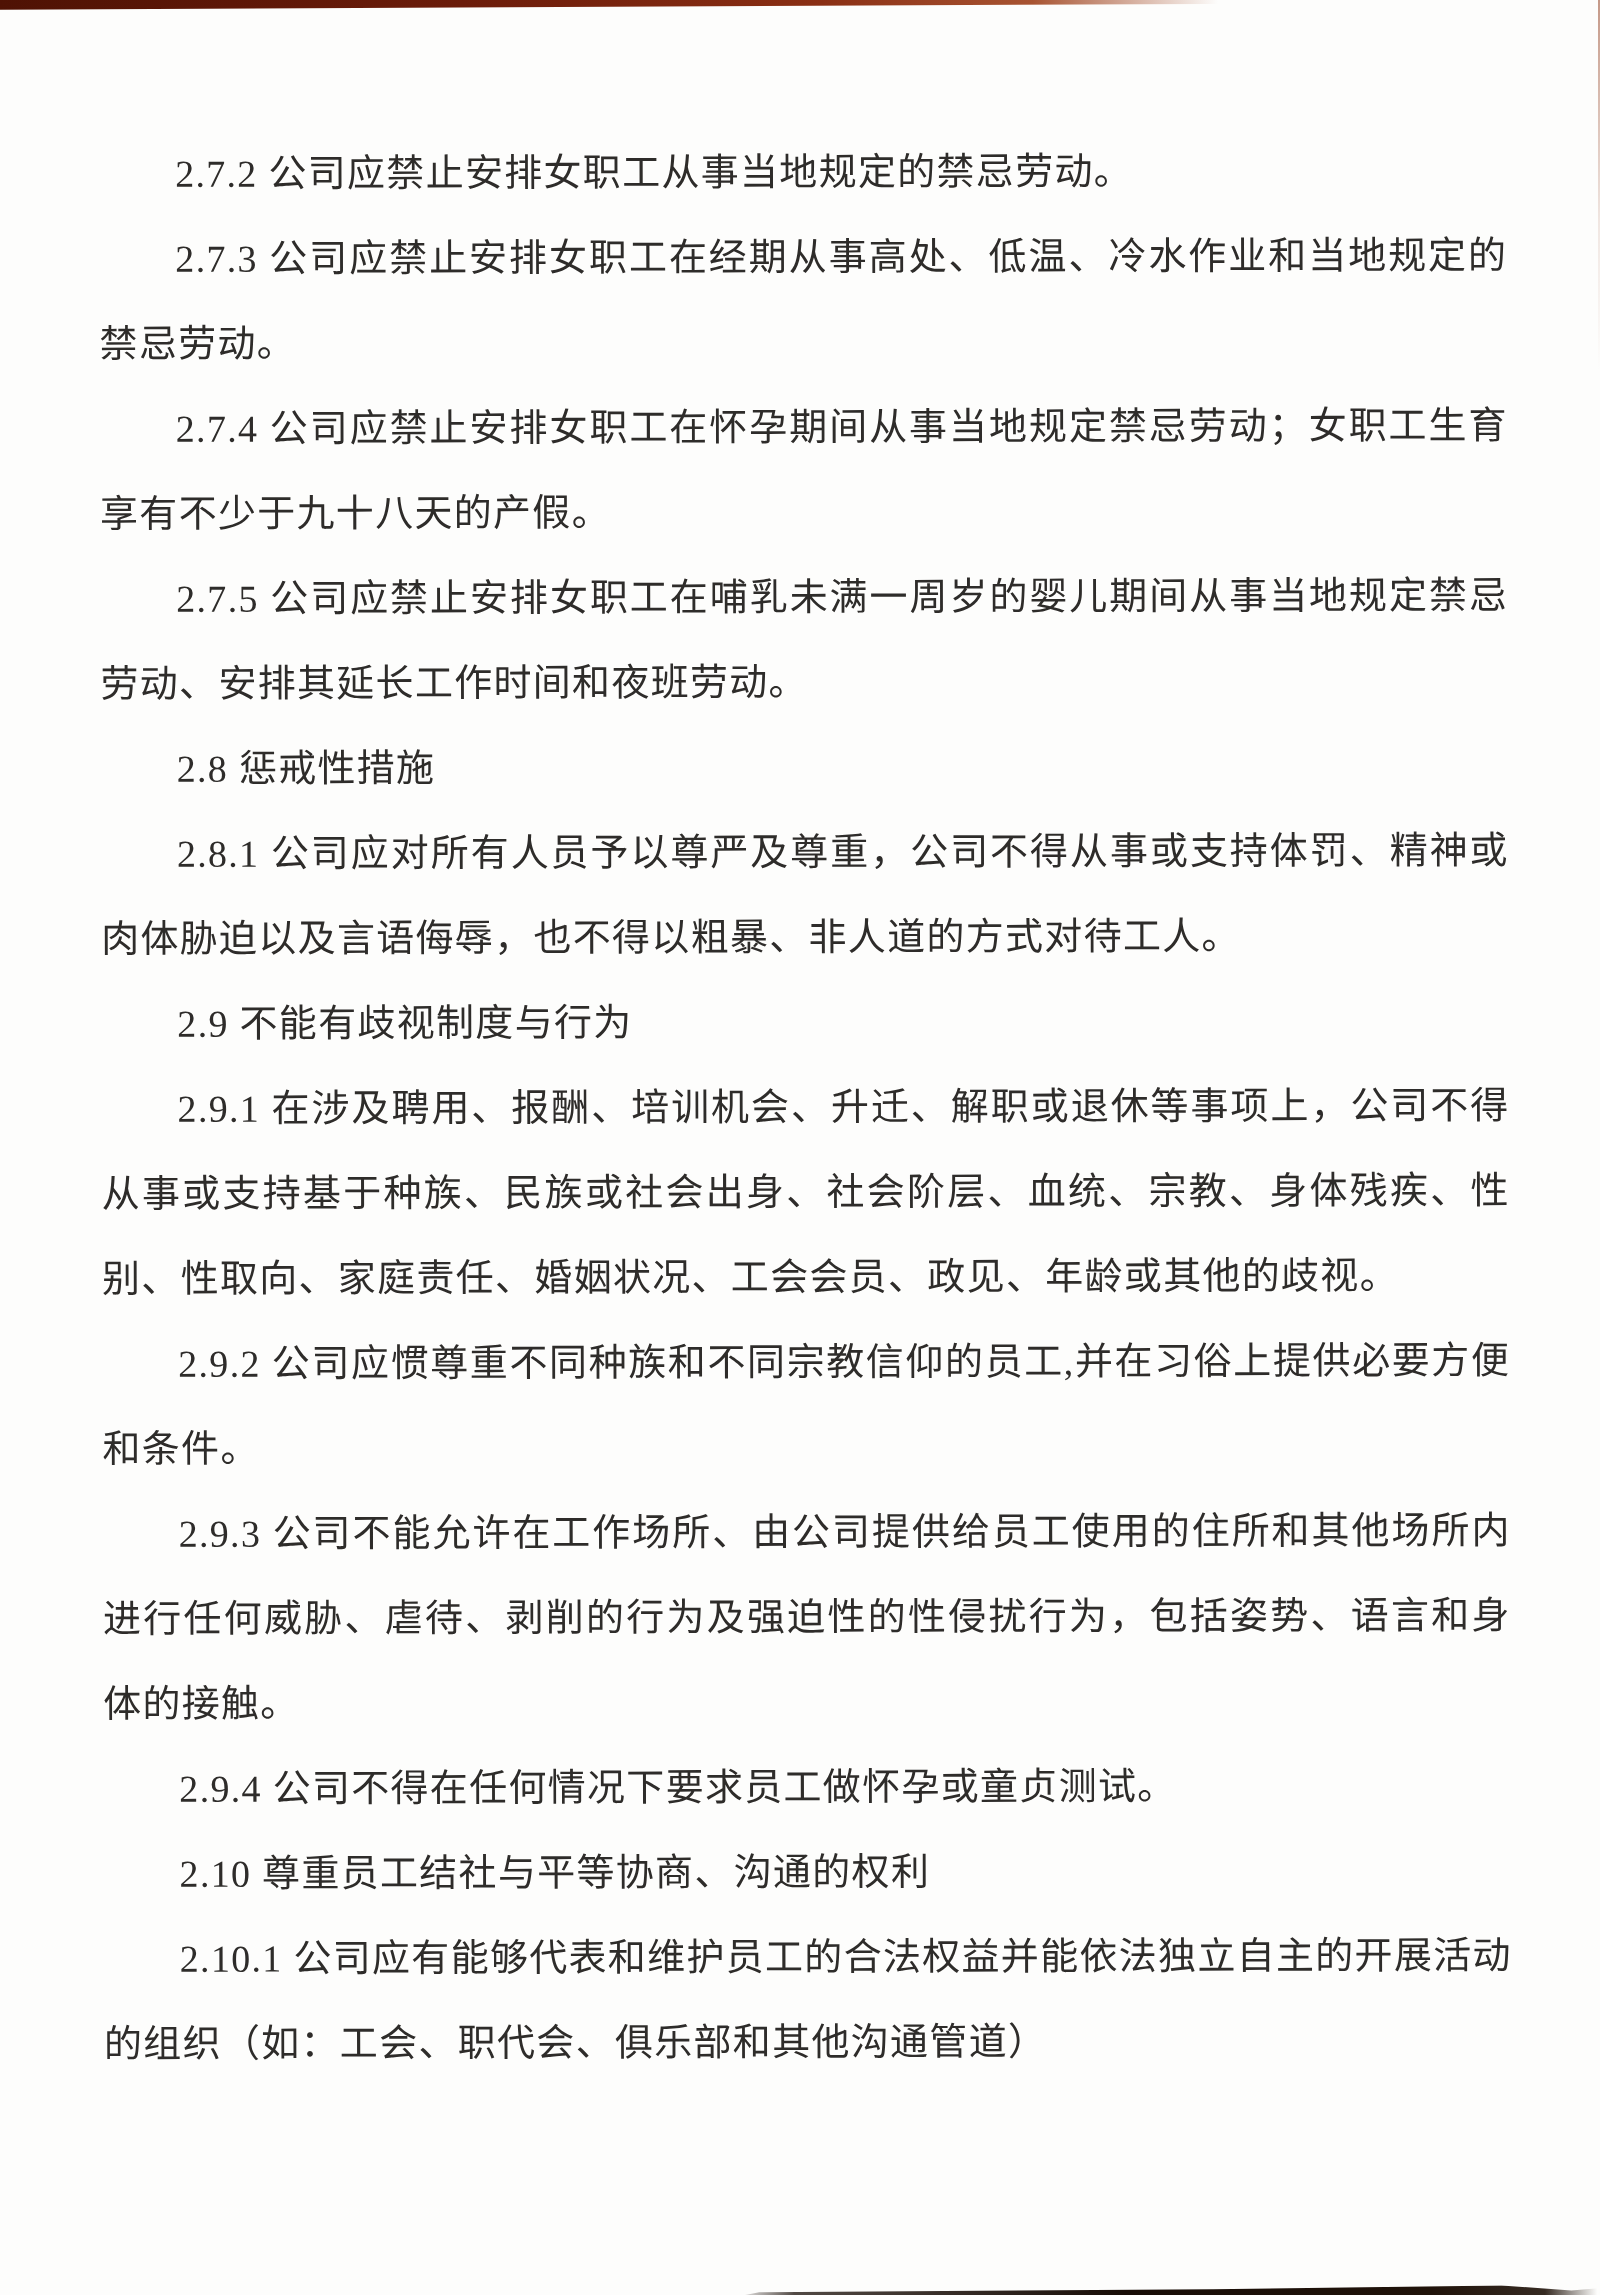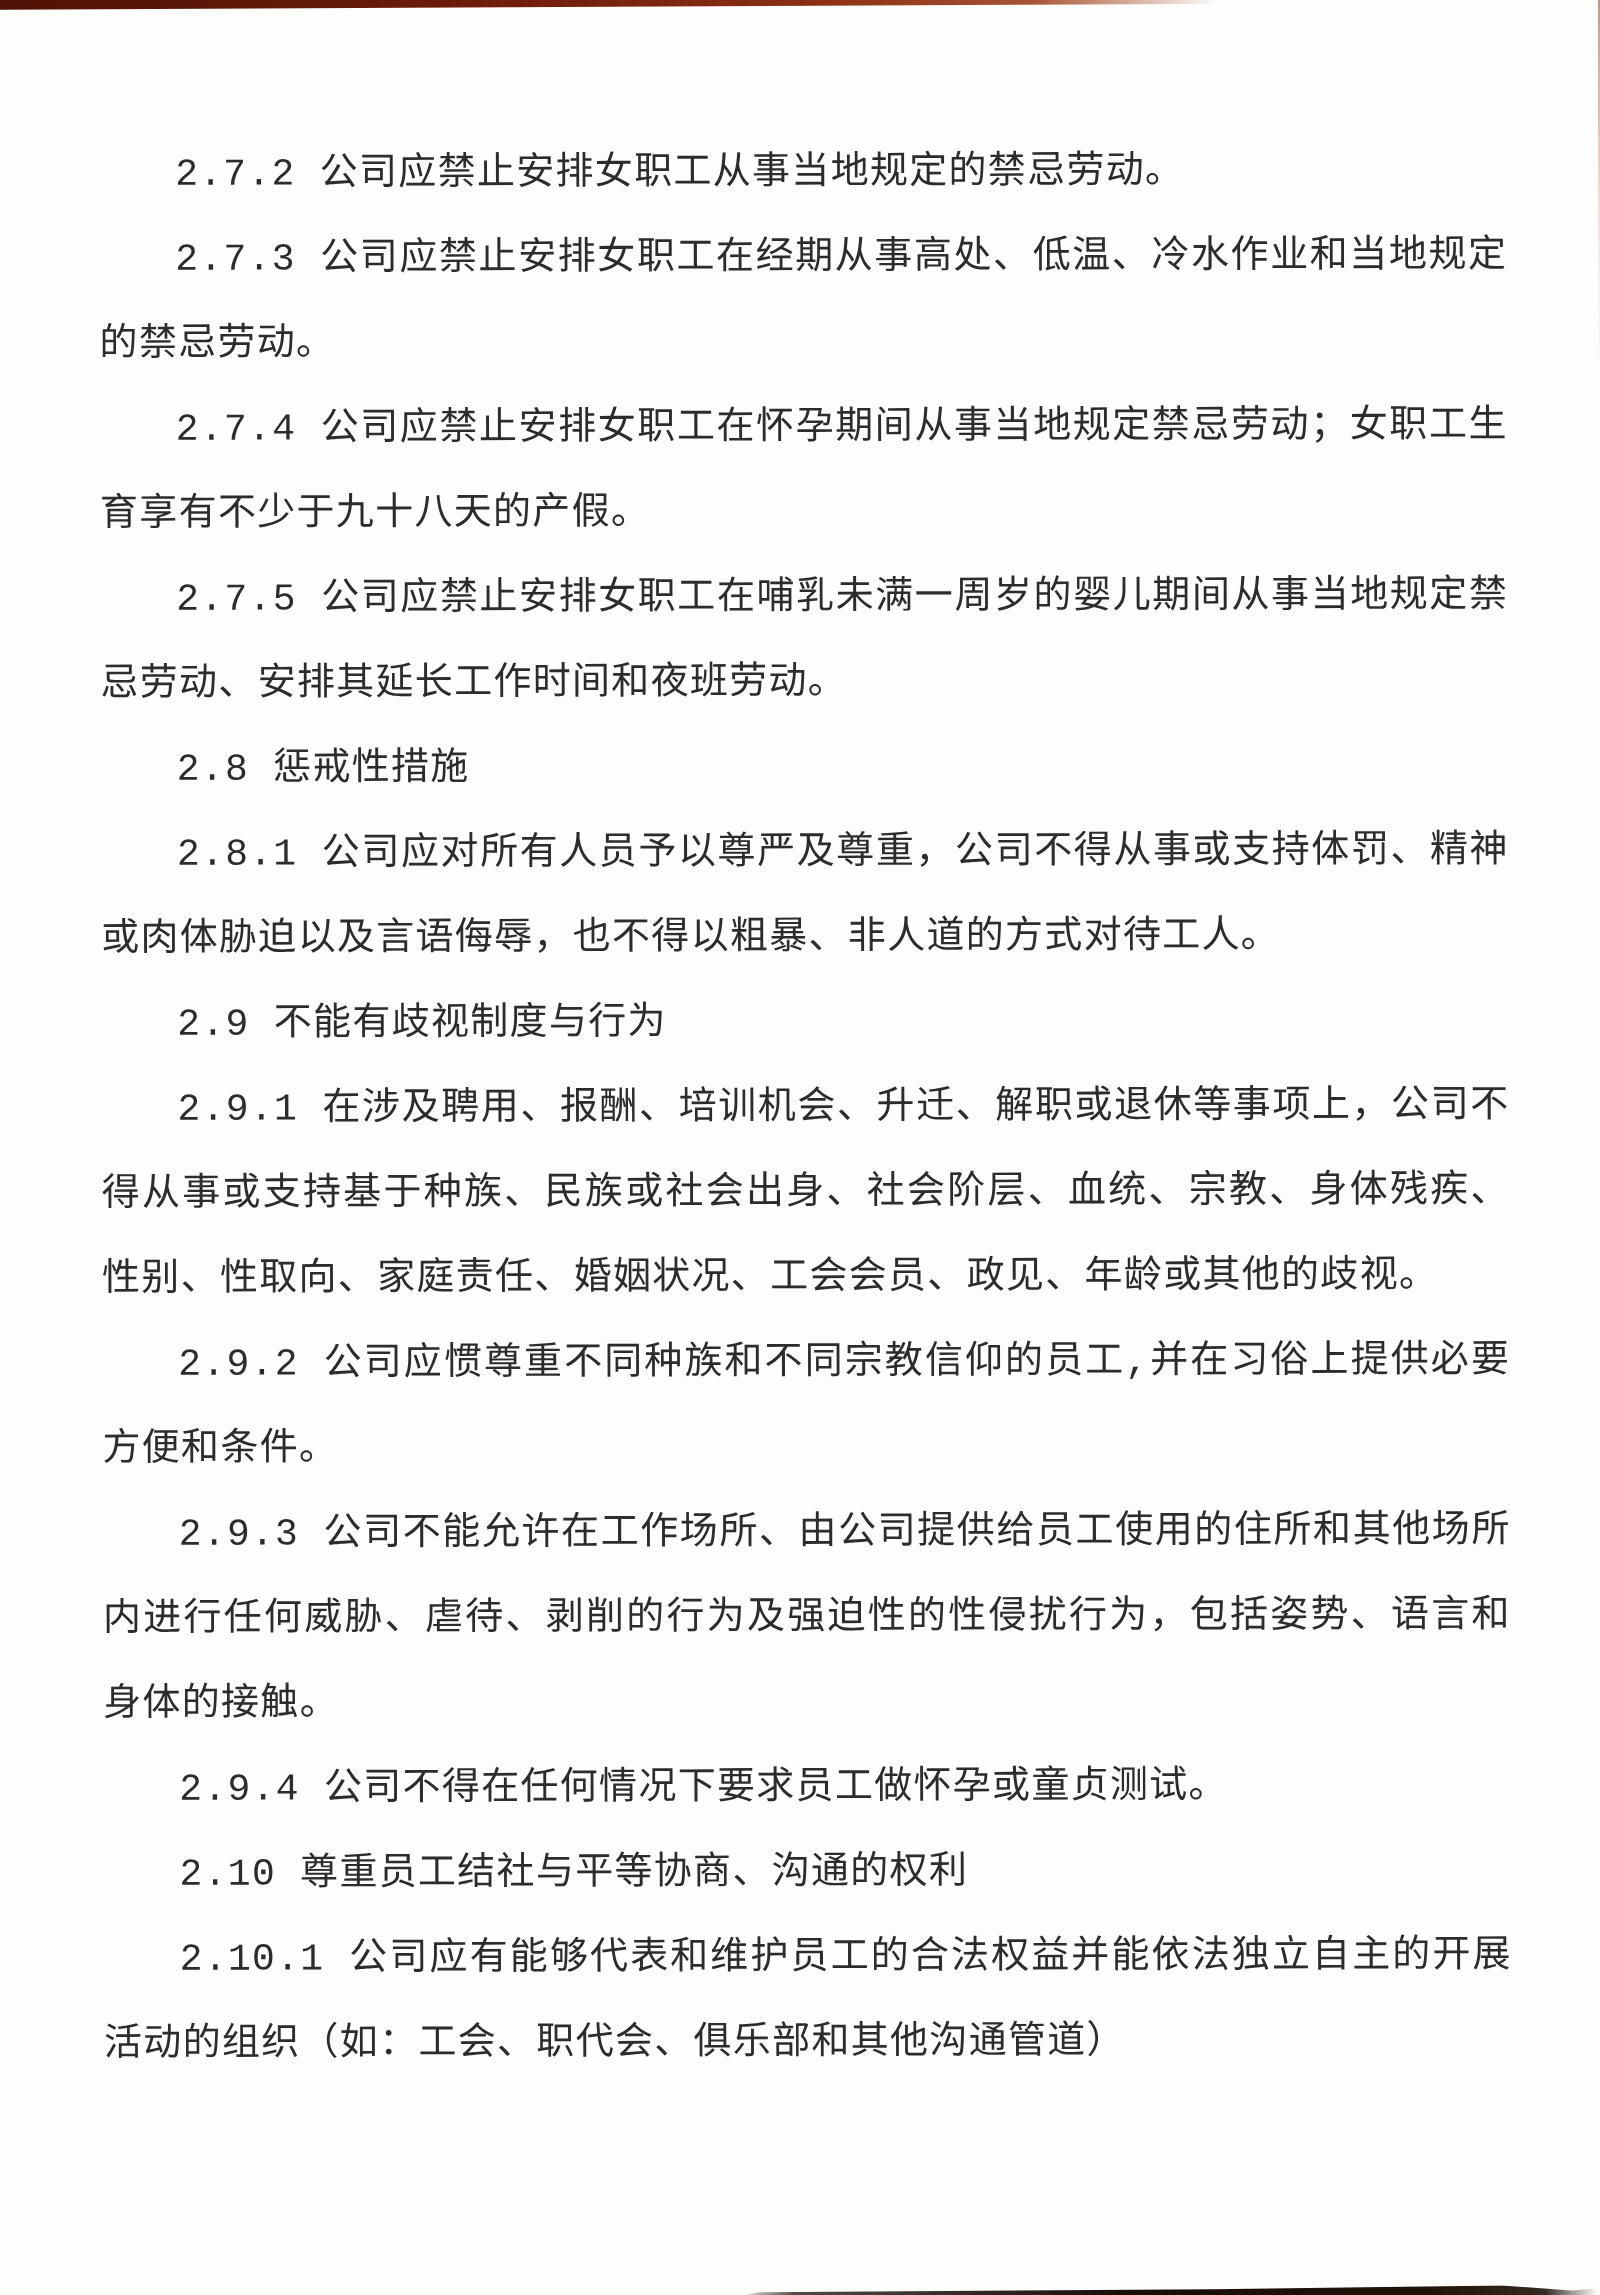--- a/index.html
+++ b/index.html
@@ -12,21 +12,21 @@
   html, body {
     margin: 0; padding: 0;
     width: 1601px; height: 2295px;
     background: #ffffff;
   }
   .sheet {
     position: relative;
     width: 1601px; height: 2295px;
     background: var(--paper);
     overflow: hidden;
-    font-family: Liberation Mono, monospace;
+    font-family: Liberation Serif, serif;
   }
   
   .edge-top {
     position: absolute;
     top: 0; left: 0;
     width: 1324px; height: 9.7px;
     background: linear-gradient(to right,
       #4f1204 0%, var(--edge-top) 35%, #8a2f14 62%,
       #a85432 78%, rgba(168,84,50,0) 92%);
     clip-path: polygon(0 0, 100% 0, 100% 35%, 0 100%);

